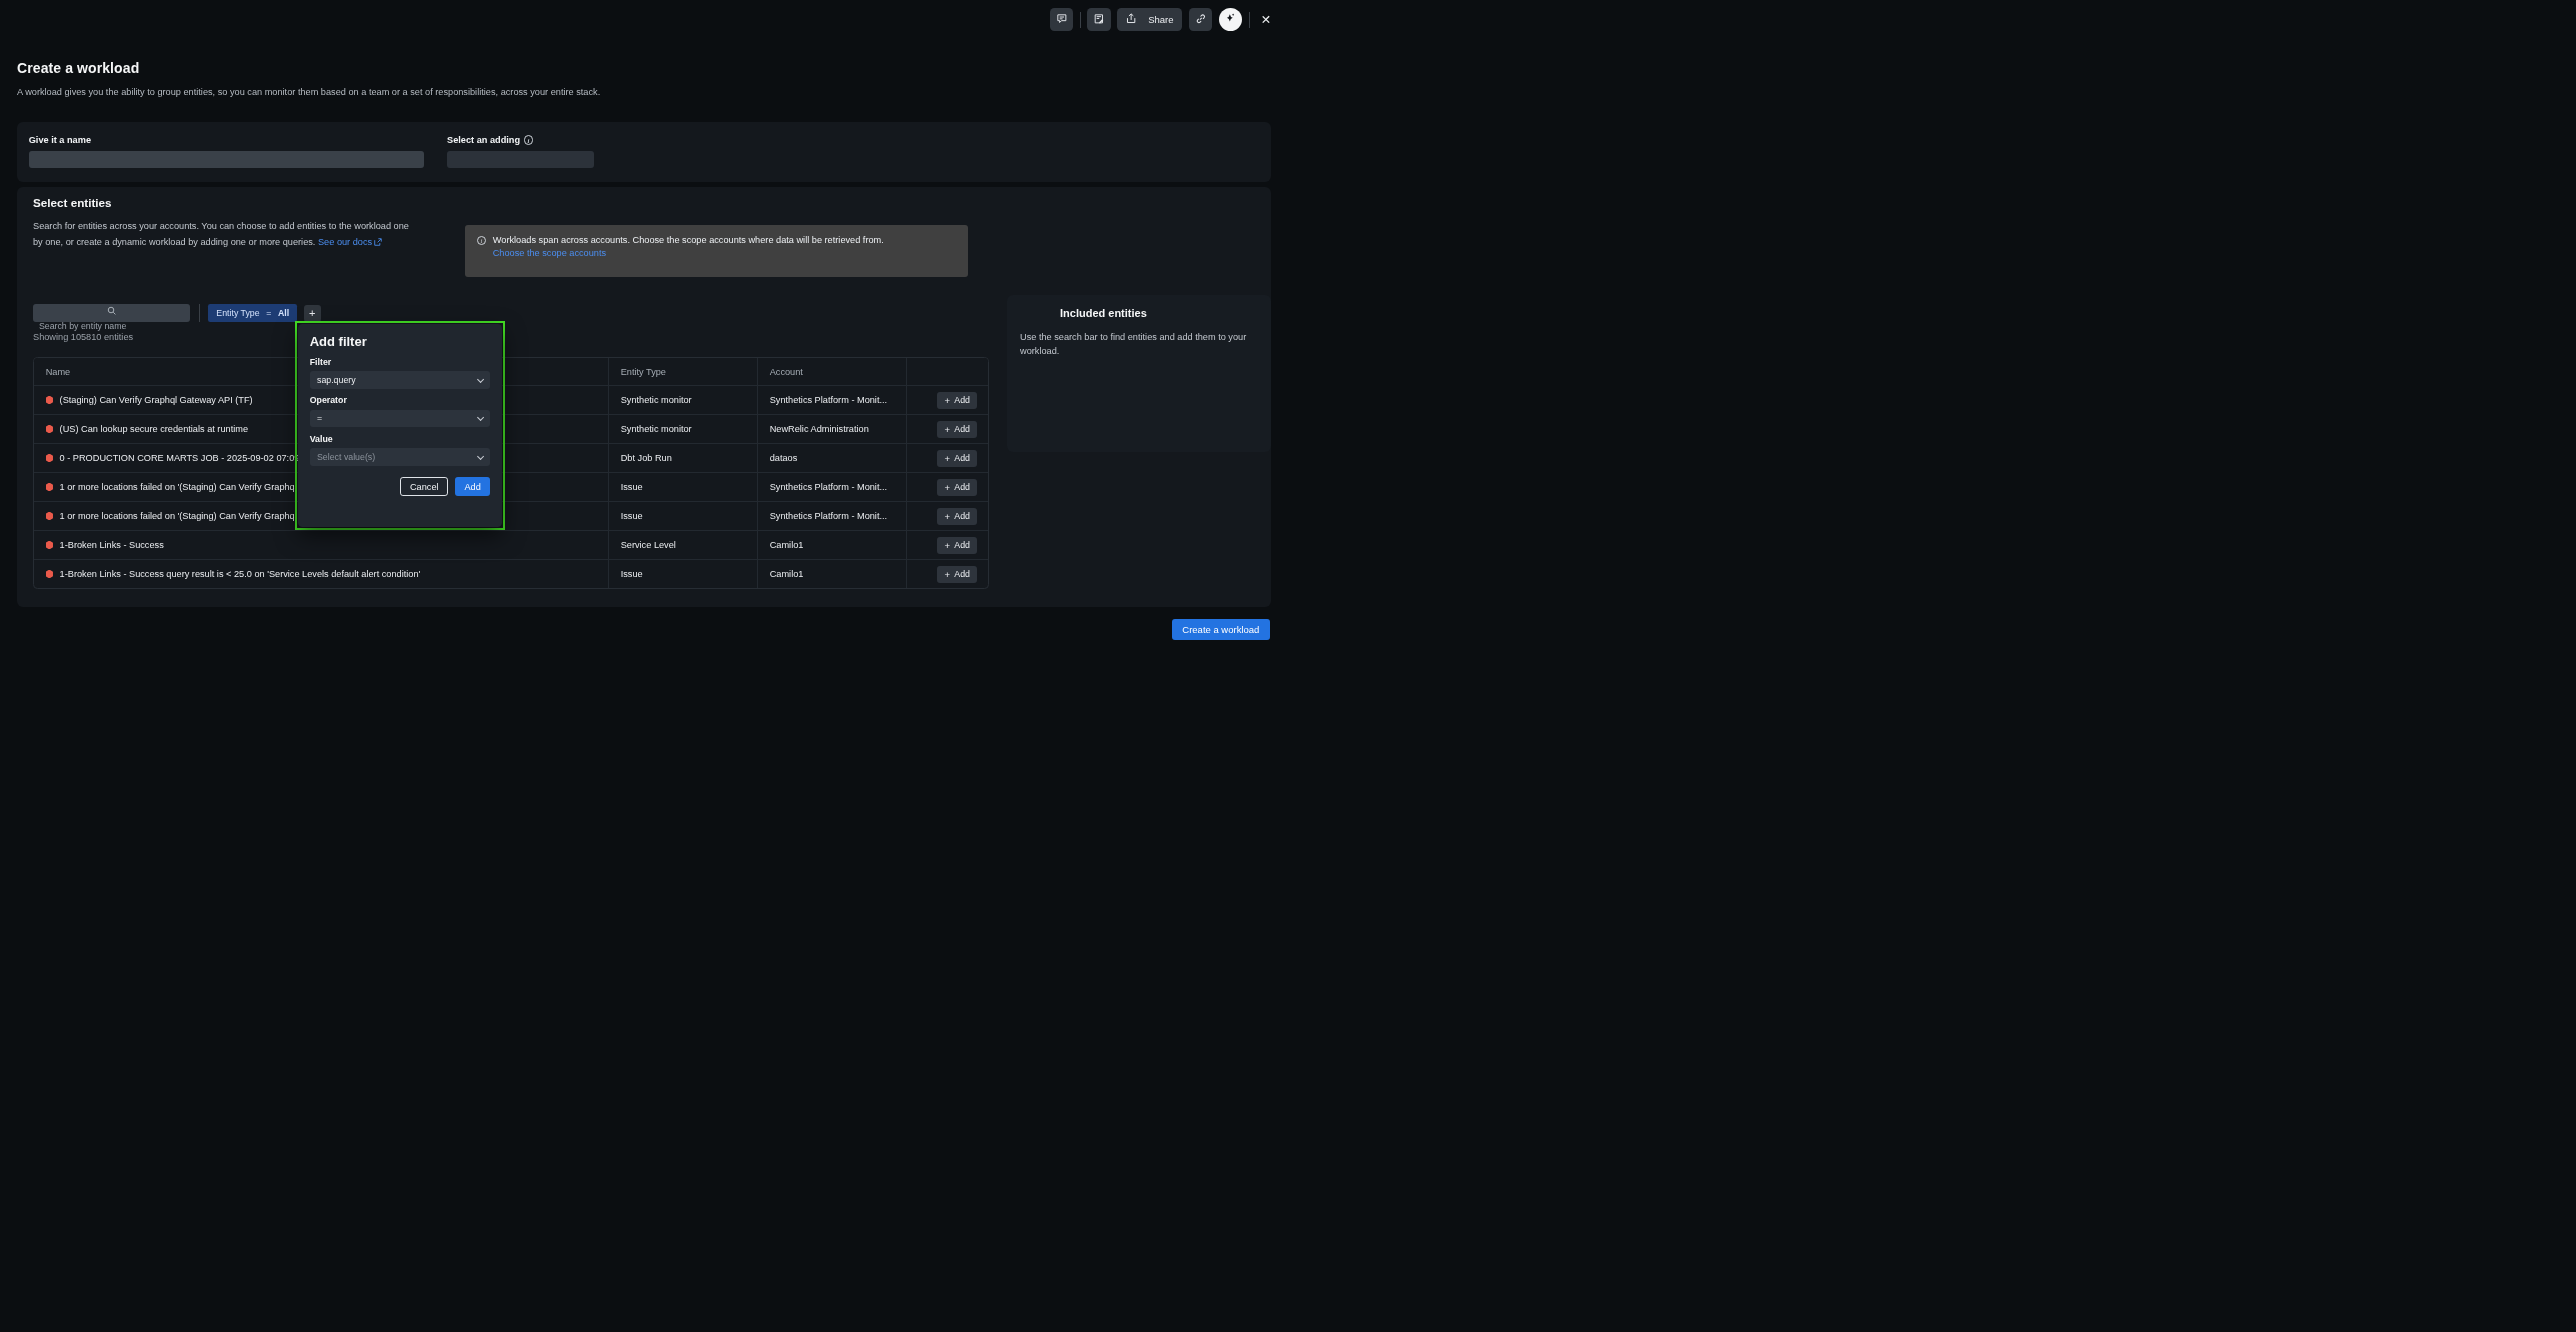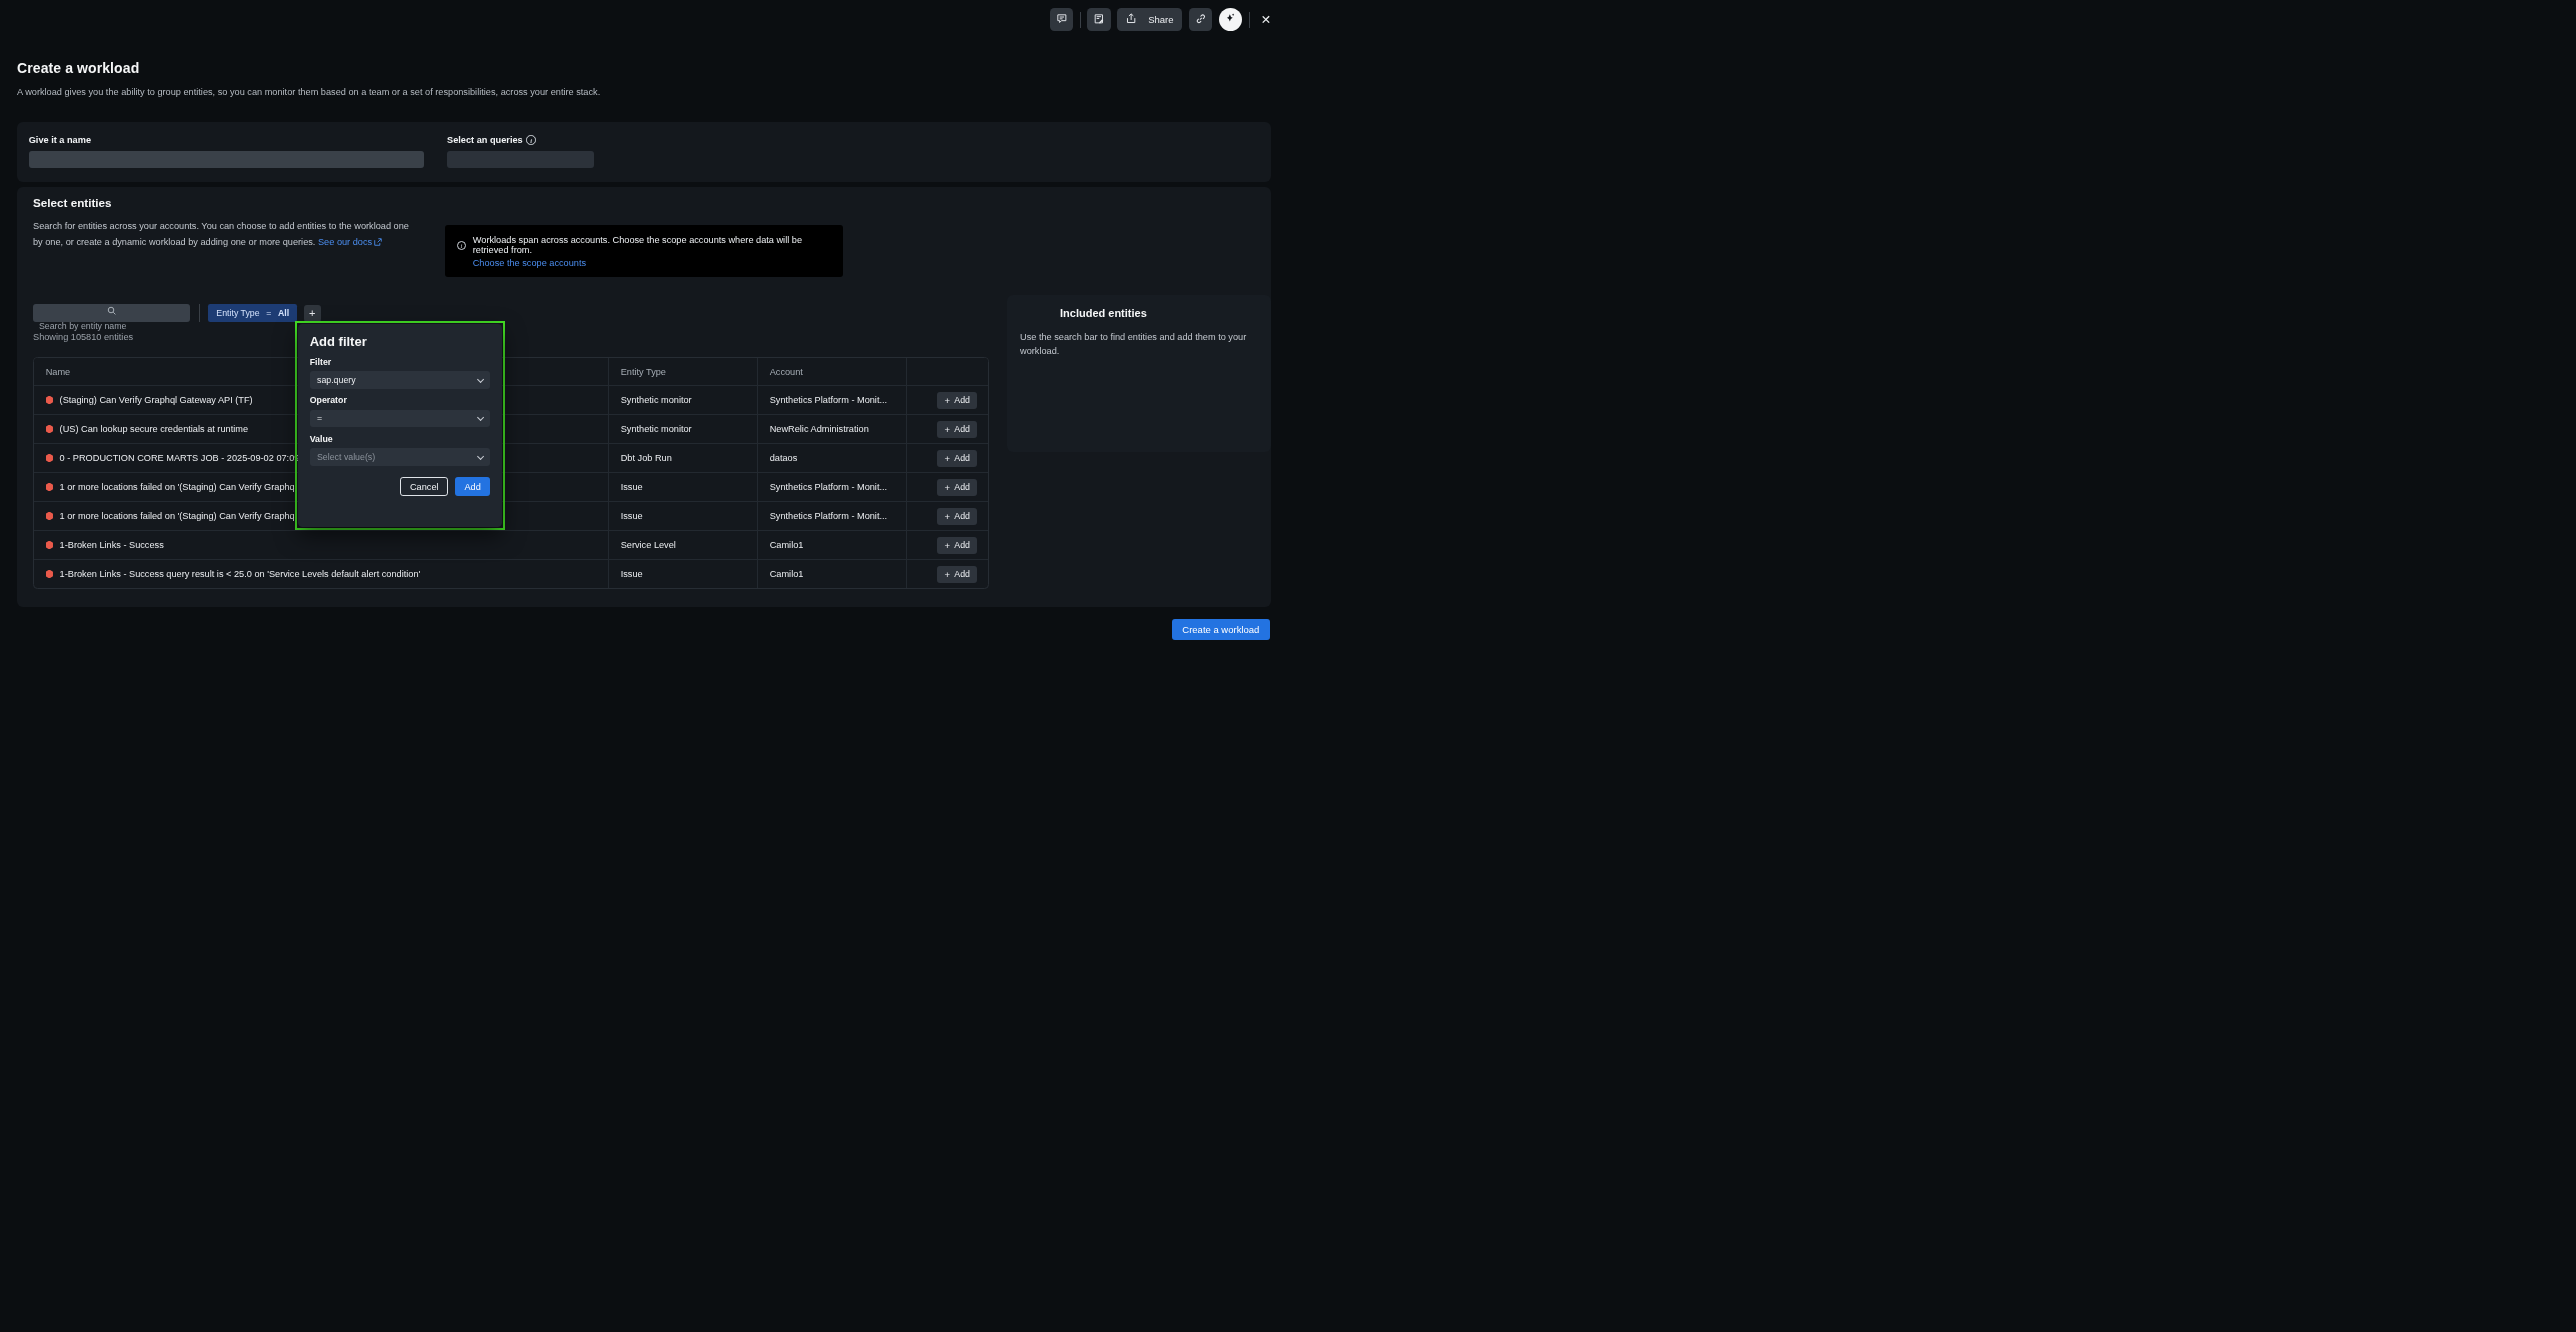--- a/index.html
+++ b/index.html
@@ -33,21 +33,21 @@
   .account-input { width:147px; background:#2c323a; }
 
   .info-i { display:inline-flex; width:9.5px; height:9.5px; border:0.7px solid #cfd4da; border-radius:50%; color:#cfd4da; font-size:6.6px; align-items:center; justify-content:center; font-style:italic; font-family:"Liberation Serif",serif; flex:0 0 auto; }
 
   
   .se-heading { position:absolute; left:16px; top:8.8px; font-size:11.7px; font-weight:700; }
   .se-desc { position:absolute; left:16px; top:31px; width:384px; font-size:9.2px; line-height:16px; color:#c3c8cf; }
   .link { color:#4b8ef0; text-decoration:none; cursor:pointer; }
   .ext-ico { display:inline-block; vertical-align:-0.7px; margin-left:2.2px; }
 
-  .info-box { position:absolute; left:428px; top:38px; width:398px; height:52px; background:#000000; border-radius:2.9px; padding:10.3px 11.7px; }
+  .info-box { position:absolute; left:448px; top:38px; width:503px; height:52px; background:#404040; border-radius:2.9px; padding:10.3px 11.7px; }
   .info-box .row1 { display:flex; align-items:center; gap:6.6px; font-size:9.2px; color:#eef1f4; }
   .info-box .row2 { margin:3px 0 0 16px; font-size:9.2px; }
 
   
   .query-bar { position:absolute; left:16px; top:117px; display:flex; align-items:center; }
   .search-box { width:157px; height:18.3px; background:#3a414a; border-radius:2.9px; display:flex; align-items:center; padding:0 5.9px; gap:4.4px;flex-direction:column; }
   .search-box input { background:transparent; border:none; outline:none; color:#e8ebee; font-size:8.8px; width:100%; font-family:"Liberation Sans",sans-serif; }
   .search-box input::placeholder { color:#9ba2ab; }
   .qb-divider { width:0.7px; height:18.3px; background:#3a4047; margin:0 8.8px; }
   .chip { height:18.3px; background:#1d3c74; border-radius:2.2px; display:flex; align-items:center; padding:0 8px; gap:6.6px; font-size:8.8px; color:#d4e2fc; cursor:pointer; white-space:nowrap; }
@@ -149,21 +149,21 @@
   <div class="page-subtitle">A workload gives you the ability to group entities, so you can monitor them based on a team or a set of responsibilities, across your entire stack.</div>
 
   <div class="panel panel-form">
     <div class="form-row">
       <div class="form-col">
         <div class="field-label">Give it a name</div>
         <input class="text-input name-input" value="" style="">
       </div>
       <div class="form-col">
         <div class="field-label">
-          <span>Select an queries</span>
+          <span>Select an adding</span>
           <span class="info-i">i</span>
         </div>
         <input class="text-input account-input" value="" style="">
       </div>
     </div>
   </div>
 
   <div class="panel panel-entities">
     <div class="se-heading">Select entities</div>
     <div class="se-desc">

